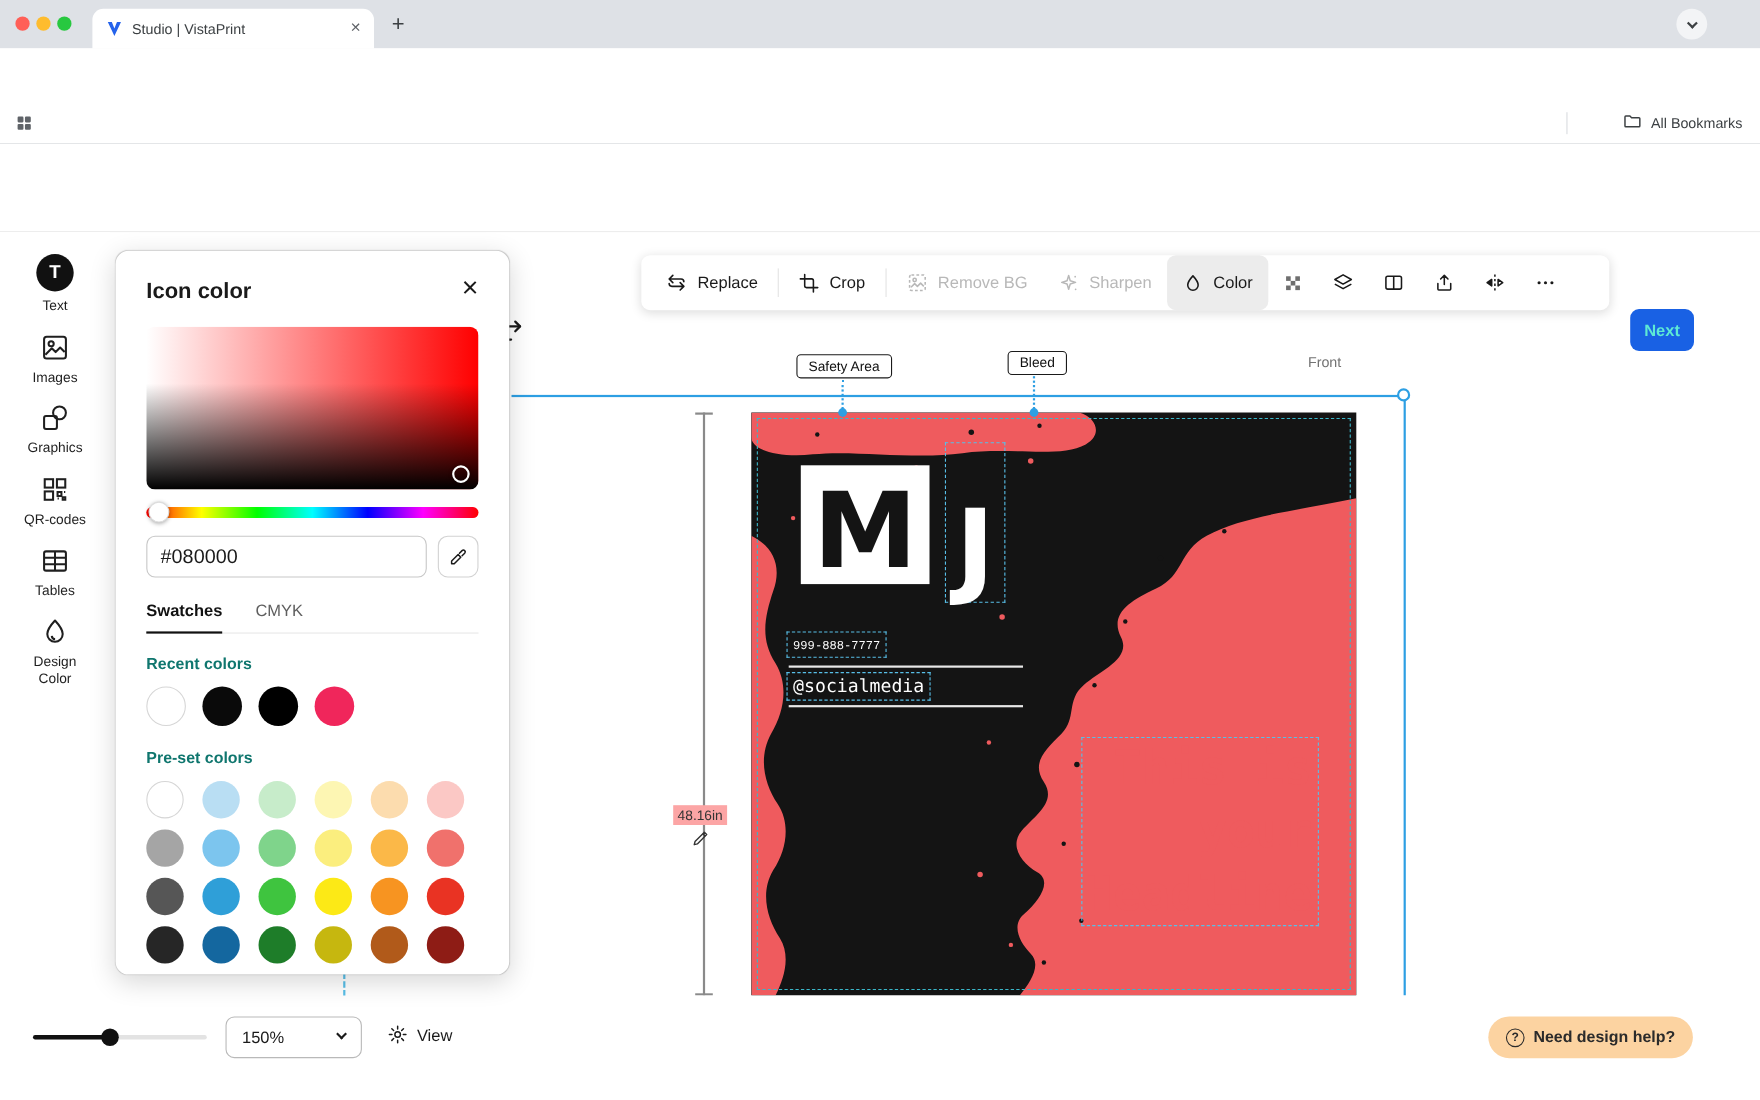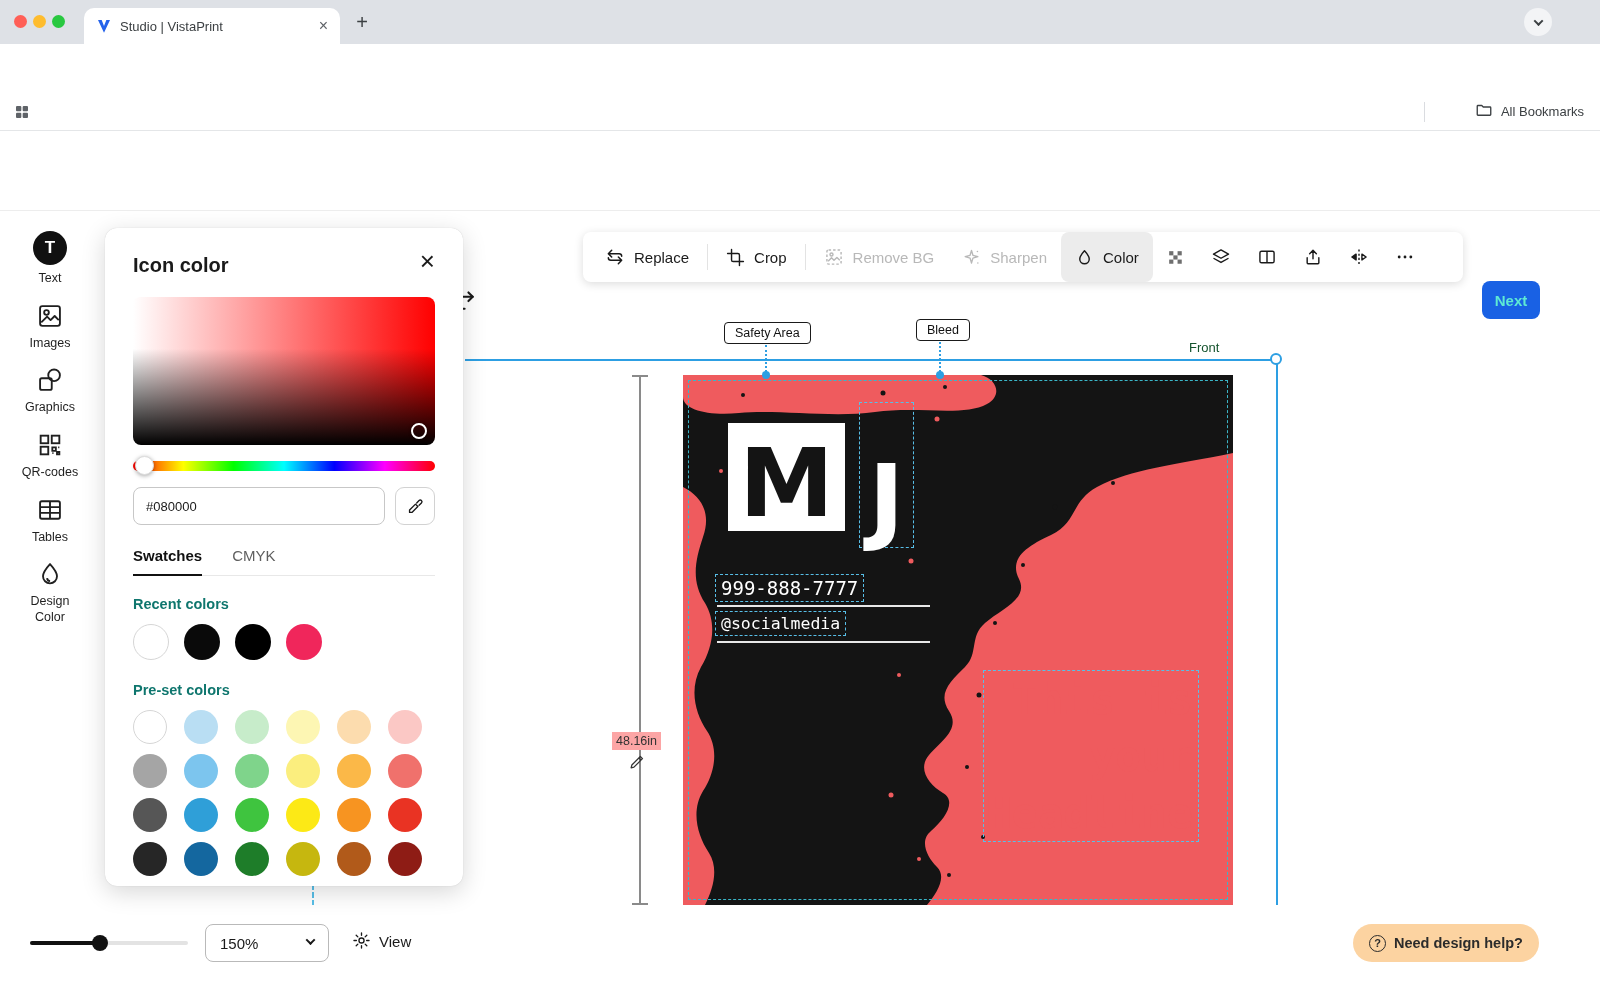--- a/index.html
+++ b/index.html
@@ -38,21 +38,21 @@
   .panel-title { font-size:20px; font-weight:600; color:#1a1a1a; }
   .panel-close { position:absolute; right:20px; top:16px; font-size:26px; font-weight:300; color:#1a1a1a; line-height:1; padding:4px 8px; cursor:default; }
   .svbox { position:relative; margin-top:20px; width:302px; height:148px; border-radius:8px;
            background:linear-gradient(to bottom, rgba(0,0,0,0) 35%, #000 100%),
                       linear-gradient(to right, #ffffff, #ff0000); }
   .sv-picker { position:absolute; right:8px; bottom:6px; width:16px; height:16px; border:2.5px solid #fff; border-radius:50%; box-shadow:0 0 3px rgba(0,0,0,.5); }
   .huebar { position:relative; margin-top:16px; width:302px; height:10px; border-radius:6px;
             background:linear-gradient(to right,#f00,#ff0,#0f0,#0ff,#00f,#f0f,#f00); }
   .hue-knob { position:absolute; left:2px; top:-5px; width:19px; height:19px; background:#fff; border-radius:50%; border:1px solid #ddd; box-shadow:0 1px 4px rgba(0,0,0,.35); }
   .hexrow { display:flex; gap:10px; margin-top:16px; }
-  .hexinput { width:255px; height:38px; border:1px solid #c7c7c7; border-radius:8px; padding:0 12px; font-size:13px; color:#1a1a1a; font-family:inherit; }
+  .hexinput { width:255px; height:38px; border:1px solid #c7c7c7; border-radius:8px; padding:0 12px; font-size:18px; color:#1a1a1a; font-family:inherit; }
   .dropperbtn { width:40px; height:38px; border:1px solid #d2d2d2; border-radius:9px; background:#fff; display:flex; align-items:center; justify-content:center; color:#1a1a1a; }
   .tabsrow { display:flex; margin-top:22px; border-bottom:1px solid #e8e8e8; }
   .ptab { font-size:15px; padding-bottom:10px; margin-right:30px; }
   .ptab.on { font-weight:700; color:#111; border-bottom:2.5px solid #111; margin-bottom:-1px; }
   .ptab.off { font-weight:500; color:#5f5f5f; }
   .swlabel { margin-top:20px; font-size:14.5px; font-weight:600; color:#0f766e; }
   .swrow { display:flex; gap:15px; margin-top:12px; }
   .sw36 { width:36px; height:36px; border-radius:50%; }
   .presetgrid { margin-top:12px; display:grid; grid-template-columns:repeat(6,34px); column-gap:17px; row-gap:10px; }
   .sw34 { width:34px; height:34px; border-radius:50%; }
@@ -392,21 +392,21 @@
           <circle cx="5" cy="12" r="1.7"></circle>
           <circle cx="12" cy="12" r="1.7"></circle>
           <circle cx="19" cy="12" r="1.7"></circle>
         </svg>
     </div>
   </div>
 
   <div class="abs" style="left:465px;top:359px;width:812px;height:2px;background:var(--guide_blue);z-index:10;"></div>
   <div class="abs" style="left:1270px;top:353px;width:12px;height:12px;border-radius:50%;background:#fff;border:2px solid var(--guide_blue);z-index:11;"></div>
   <div class="abs" style="left:1276px;top:360px;width:2px;height:545px;background:var(--guide_blue);z-index:10;"></div>
-  <div class="abs" style="left:1189px;top:340px;font-size:13px;color:#14532d;z-index:11;">Front</div>
+  <div class="abs" style="left:1189px;top:322px;font-size:13px;color:#737373;z-index:11;">Front</div>
 
   <div class="guide-pill" style="left:724px;top:322px;">Safety Area</div>
   <div class="dotline" style="left:765px;top:345px;height:27px;"></div>
   <div class="guidedot" style="left:762px;top:371px;"></div>
 
   <div class="guide-pill" style="left:916px;top:319px;">Bleed</div>
   <div class="dotline" style="left:939px;top:342px;height:30px;"></div>
   <div class="guidedot" style="left:936px;top:371px;"></div>
 
   <div class="abs" style="left:639px;top:375px;width:1.5px;height:530px;background:#8a8a8a;z-index:6;"></div>
@@ -456,21 +456,21 @@
 
     <div class="abs flex" style="left:45px;top:48px;width:117px;height:108px;background:#fff;justify-content:center;z-index:3;">
       <span style="font-size:95px;font-weight:700;color:#141414;font-family:'DejaVu Sans',sans-serif;line-height:1;">M</span>
     </div>
 
     <div class="abs flex sel" style="left:176px;top:27px;width:55px;height:146px;justify-content:center;z-index:3;">
       <span style="font-size:95px;font-weight:700;color:#fff;font-family:'DejaVu Sans',sans-serif;line-height:1;">J</span>
     </div>
 
     <div class="abs sel" style="left:32px;top:199px;padding:2px 5px;z-index:3;">
-      <span class="mono" style="font-size:19px;color:#fff;">999-888-7777</span>
+      <span class="mono" style="font-size:11px;color:#fff;font-family:Liberation Mono, monospace;">999-888-7777</span>
     </div>
     <div class="abs" style="left:34px;top:230px;width:213px;height:2px;background:#e8e8e8;z-index:3;"></div>
 
     <div class="abs sel" style="left:32px;top:236px;padding:2px 5px;z-index:3;">
       <span class="mono" style="font-size:16.5px;color:#fff;">@socialmedia</span>
     </div>
     <div class="abs" style="left:34px;top:266px;width:213px;height:2px;background:#e8e8e8;z-index:3;"></div>
 
     <div class="abs sel" style="left:300px;top:295px;width:216px;height:172px;text-align:right;padding-right:5px;z-index:3;">
       <div class="mono" style="font-size:43px;line-height:57px;font-weight:700;color:var(--poster_red);">This is</div>

